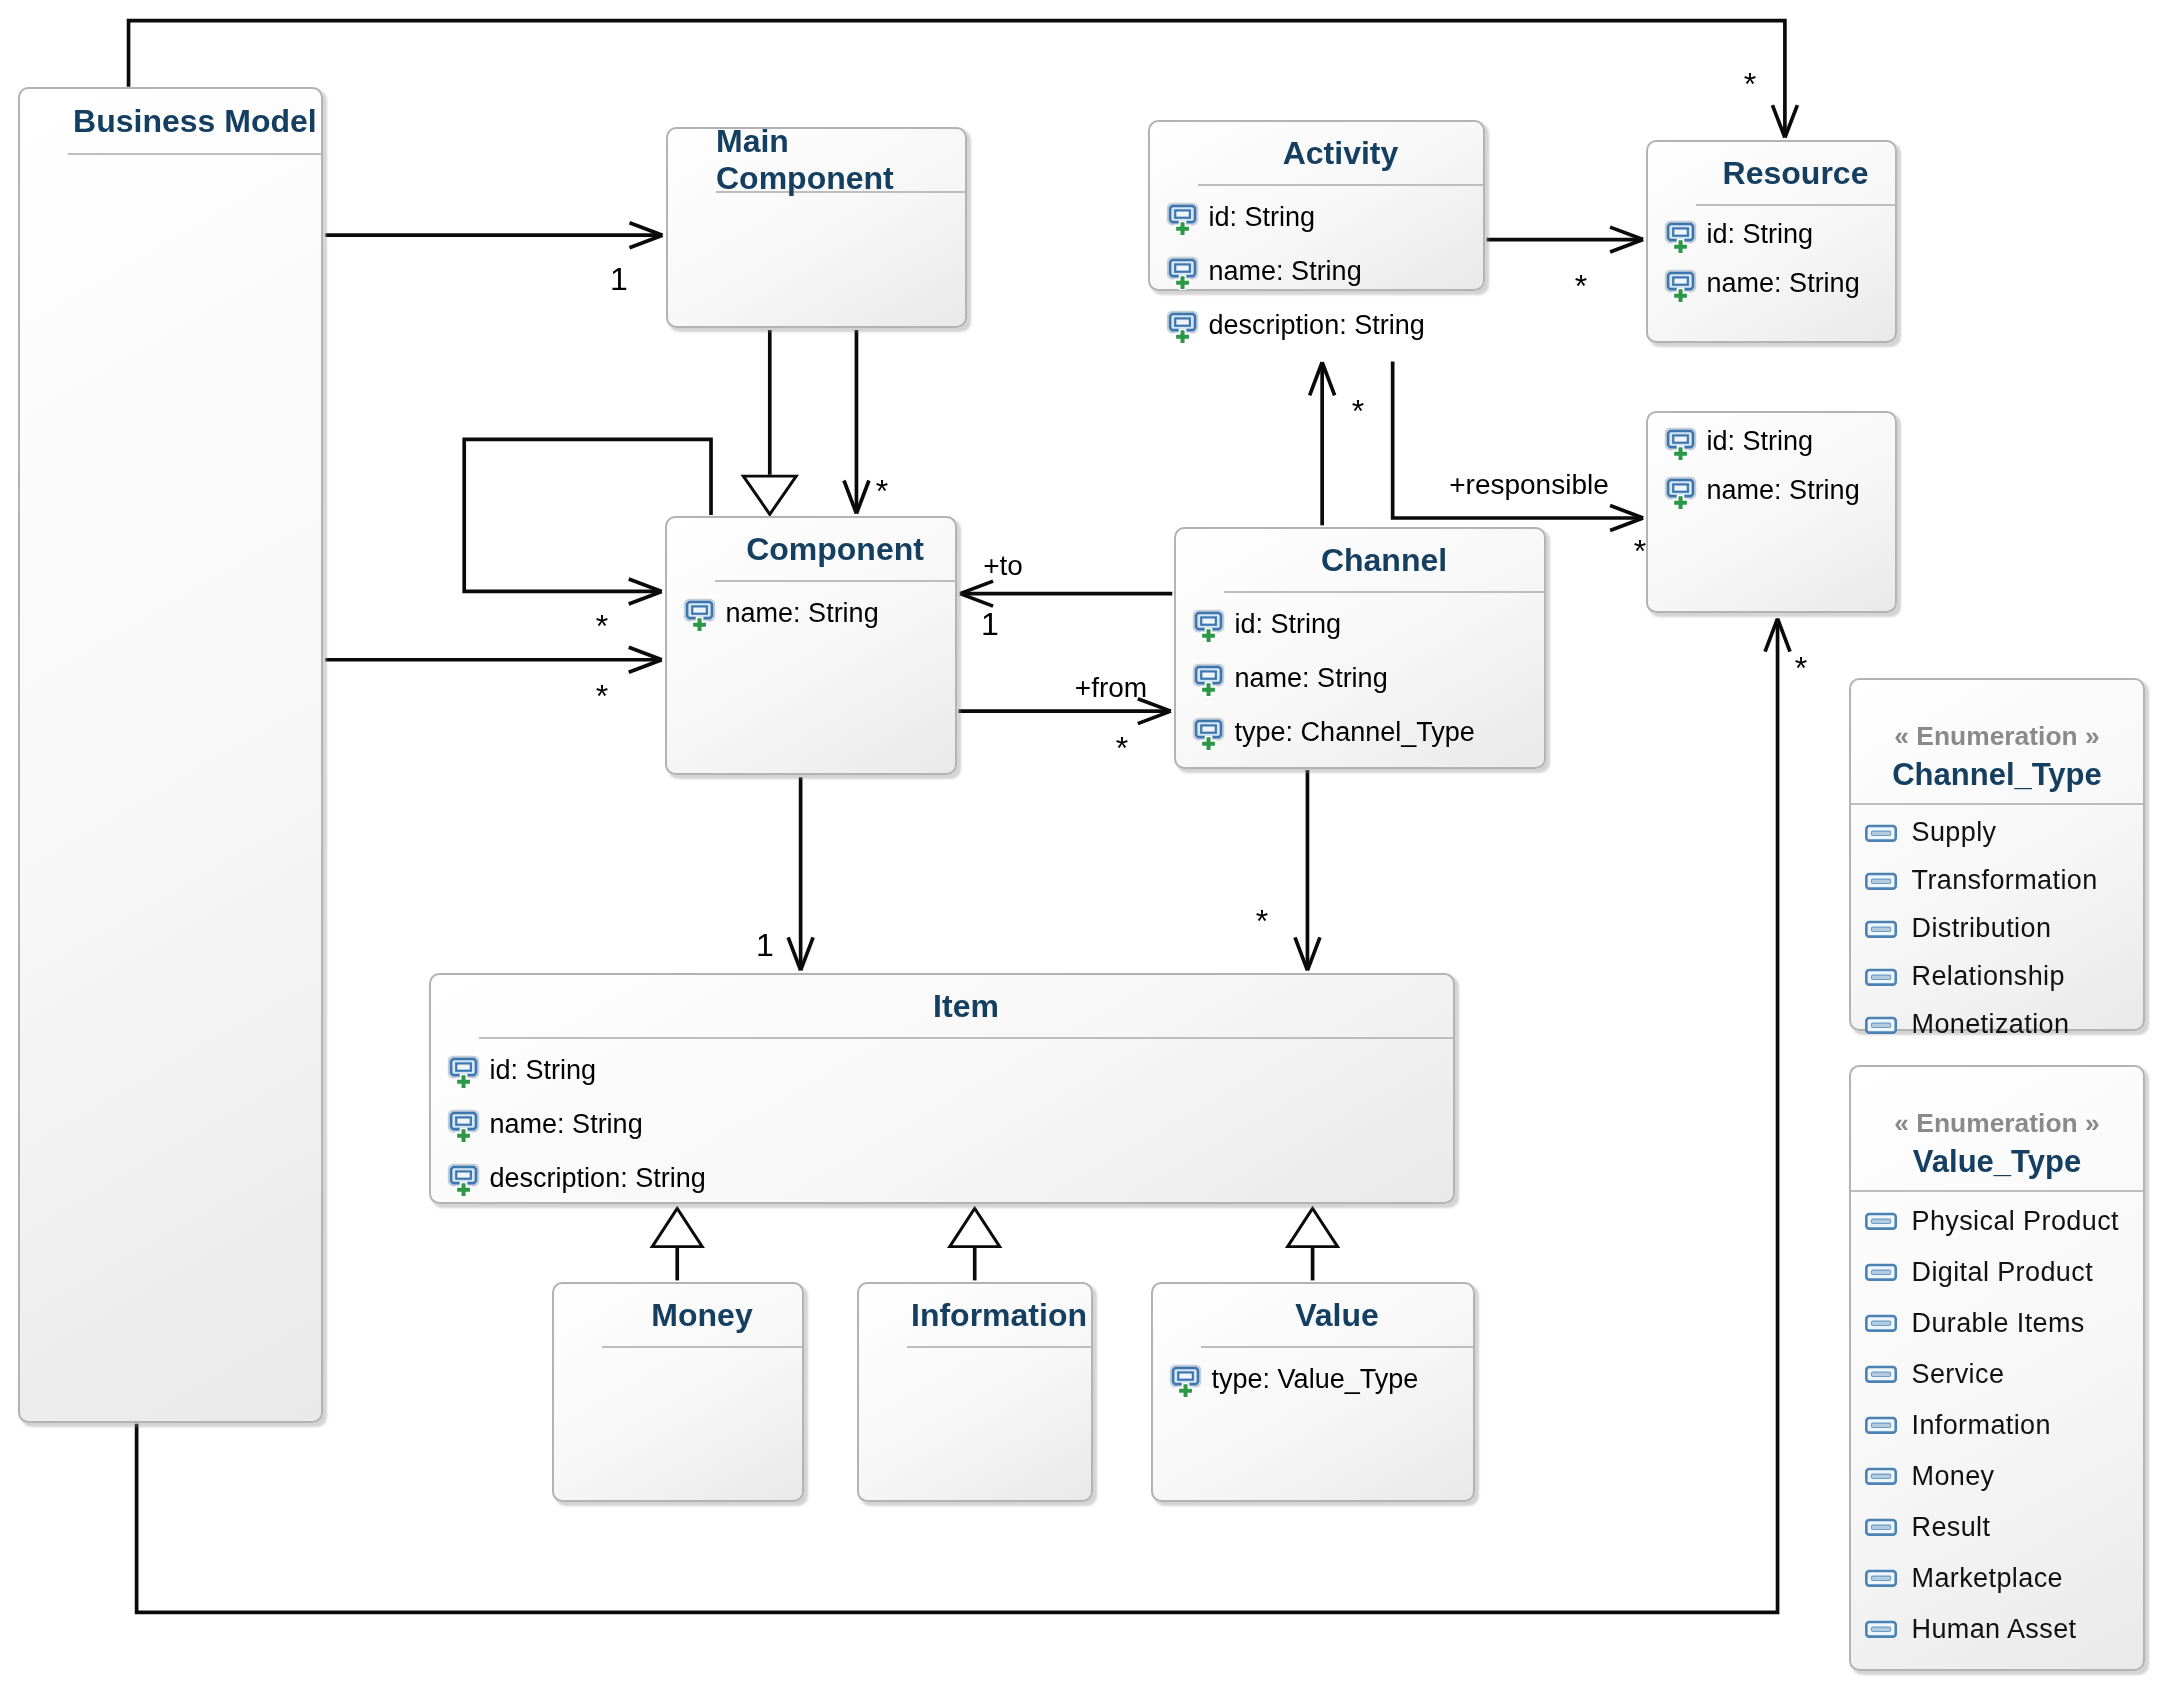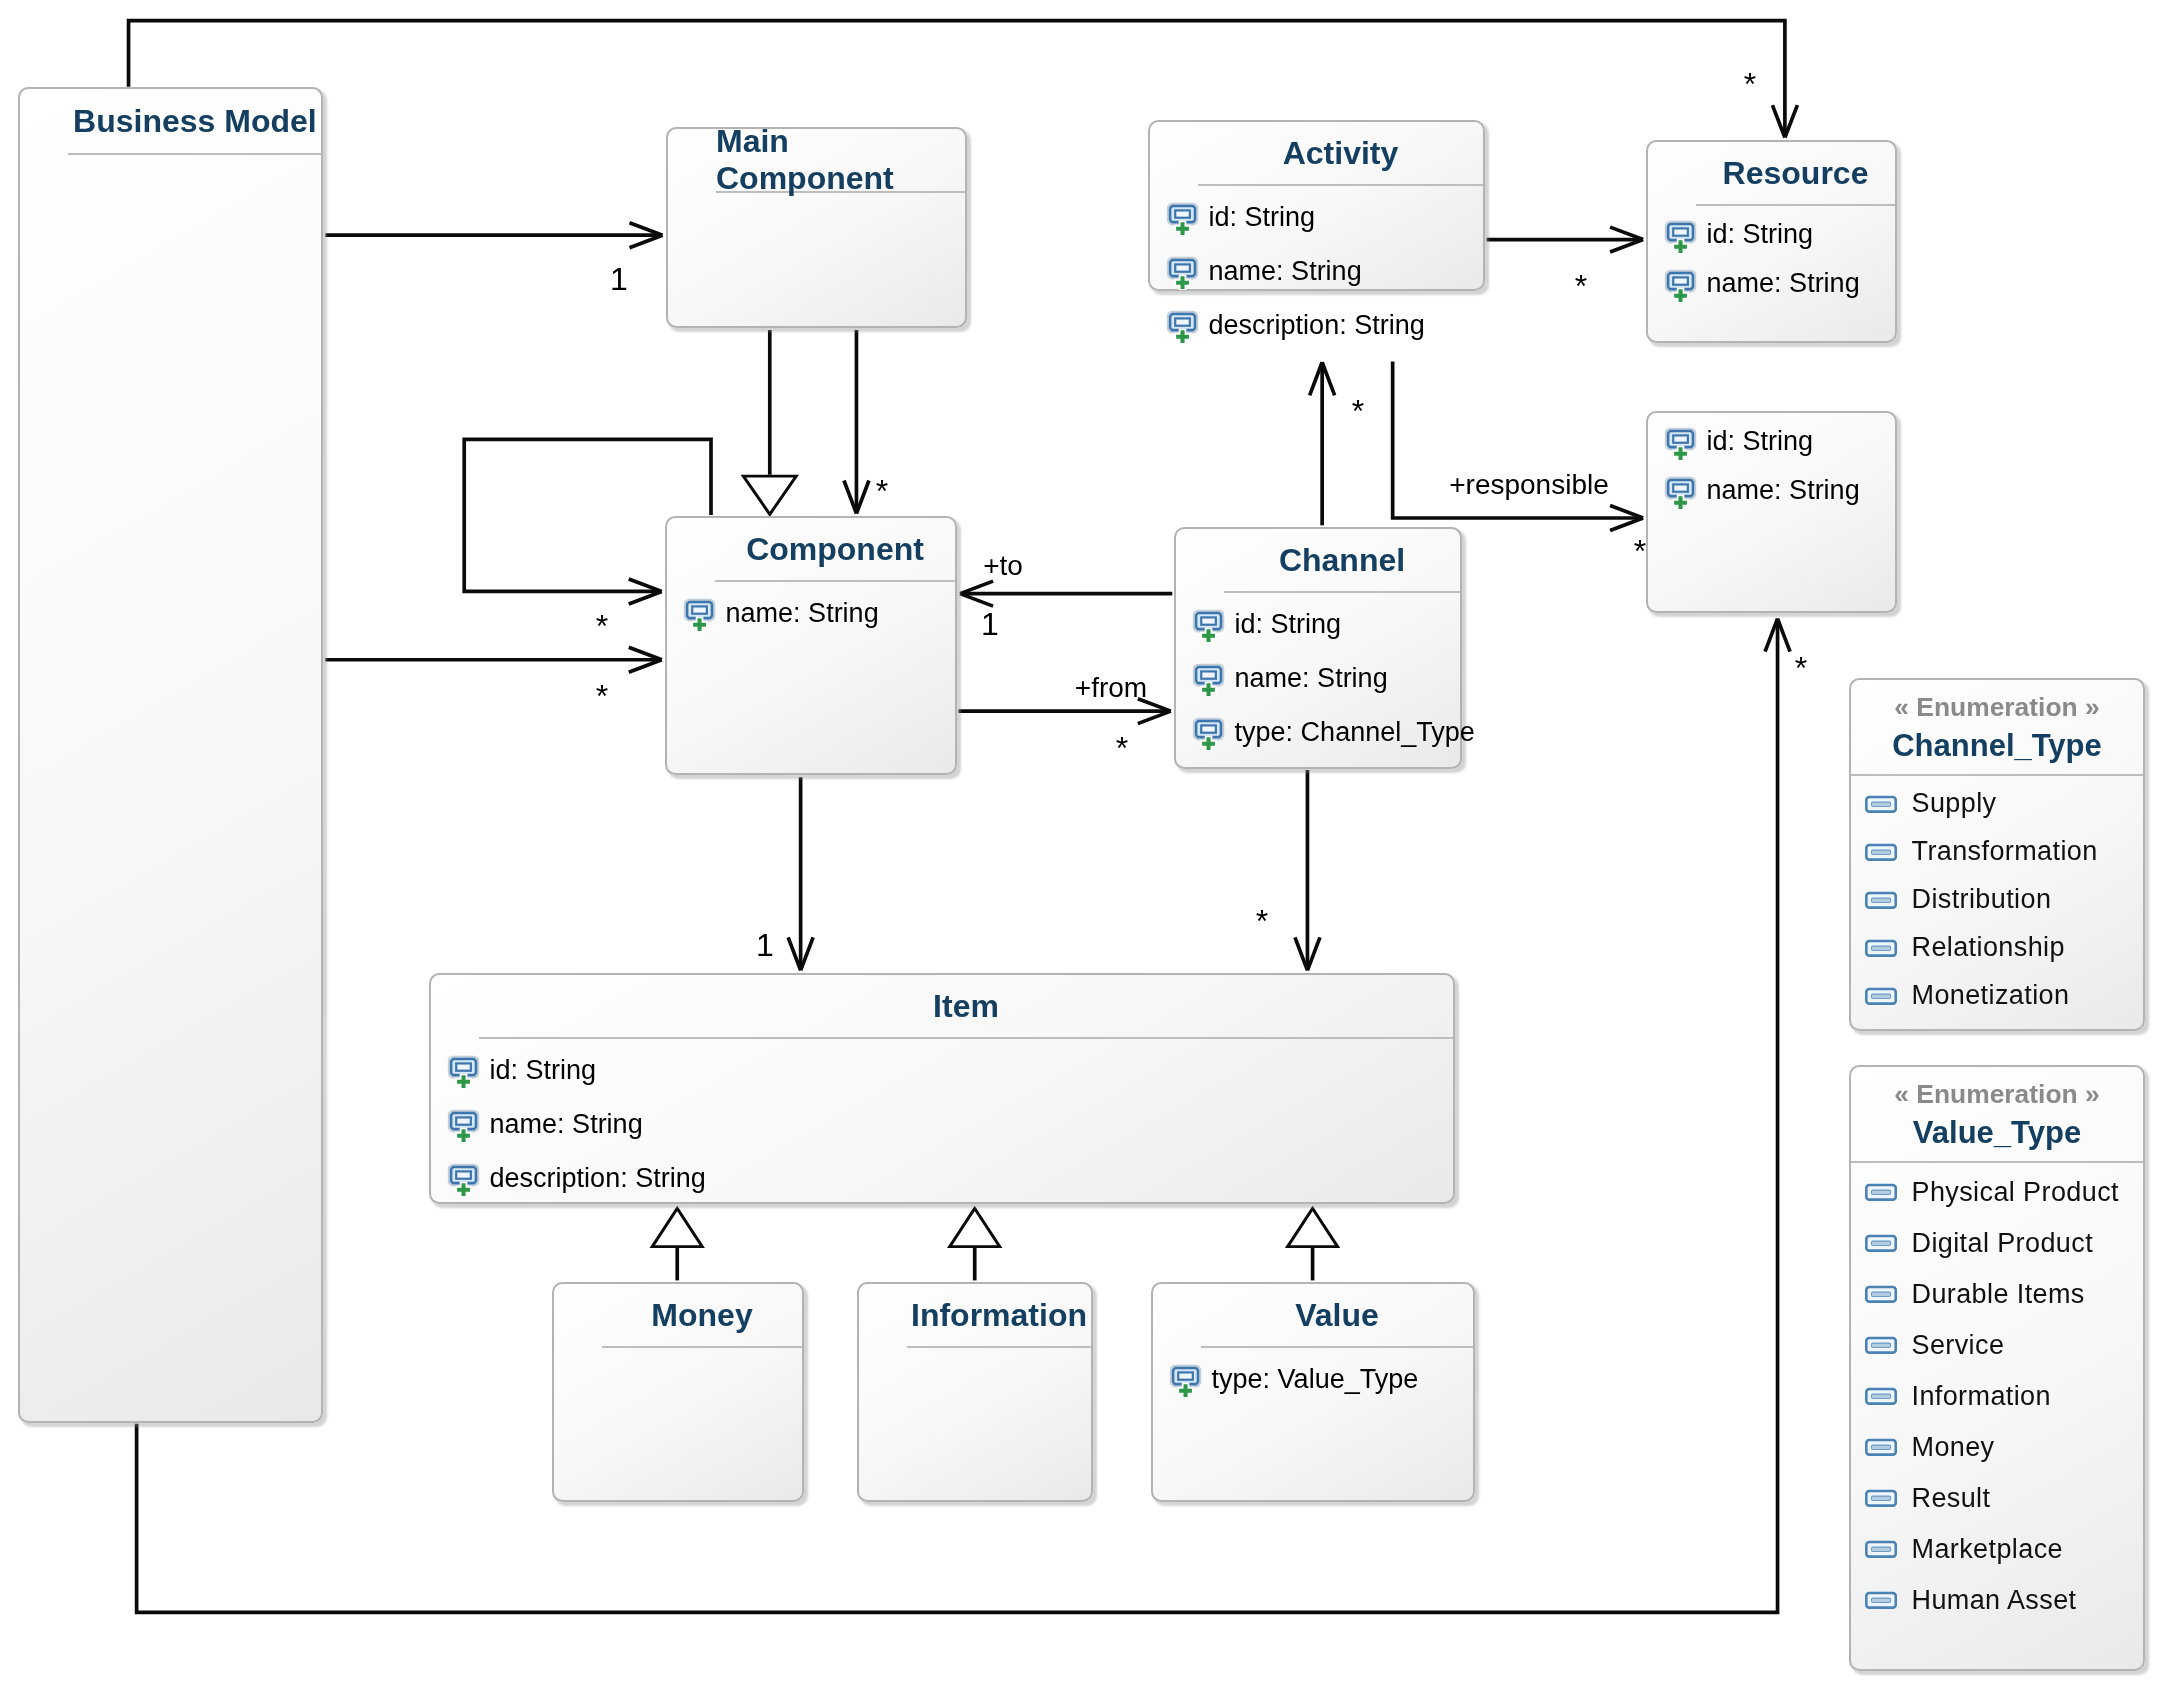--- a/index.html
+++ b/index.html
@@ -17,21 +17,21 @@
     display:flex; flex-direction:column;
   }
   .cls-title {
     flex:0 0 auto; height:62px; display:flex; align-items:center; justify-content:center;
     font-weight:bold; font-size:32px; color:#153f61;
     border-bottom:2.2px solid #bdbdbd;
     margin-left:48px;
   }
   .cls-head {
     flex:0 0 auto; display:flex; flex-direction:column; align-items:center; justify-content:center;
-    border-bottom:2.2px solid #bdbdbd; padding:10.3px 0 7.3px 0;
+    border-bottom:2.2px solid #bdbdbd; padding:10.3px 0 7.3px 0;margin-top:29px;
   }
   .cls-stereo { font-size:26.4px; font-weight:bold; color:#8a8a8a; line-height:1.35; }
   .enum-title { font-size:31px; font-weight:bold; color:#153f61; line-height:1.3; }
   .cls-body { flex:1 1 auto; padding-top:4.4px; }
 
   .attr-row { display:flex; align-items:center; padding-left:14.7px; height:54px; }
   .attr-row .icon { flex:0 0 auto; width:38px; height:38px; margin-right:5.9px; }
   .attr-text { font-size:27px; color:#000; white-space:nowrap; }
 
   .lit-row { display:flex; align-items:center; padding-left:13.2px; height:48px; }
@@ -40,21 +40,21 @@
 
   
   #box-business-model { left:18.4px;  top:87px;  width:305px;  height:1336px; }
   #box-business-model .cls-title { height:64px; }
   #box-main-component { left:666px; top:127px;  width:301px;  height:201px; }
   #box-activity       { left:1148px;top:120px;  width:337px;  height:171px; }
   #box-resource       { left:1646px;top:140px;  width:251px;  height:203px; }
   #box-resource .attr-row, #box-role .attr-row { height:49px; }
   #box-role           { left:1646px;top:411px;  width:251px;  height:202px; }
   #box-component      { left:665px; top:516px;  width:292px;  height:259px; }
-  #box-channel        { left:1174px;top:527px;  width:288px;  height:242px; }
+  #box-channel        { left:1174px;top:527px;  width:372px;  height:242px; }
   #box-item           { left:429px; top:973px; width:1026px; height:231px; }
   #box-money          { left:552px; top:1282px; width:252px;  height:220px; }
   #box-information    { left:857px;top:1282px; width:236px;  height:220px; }
   #box-value          { left:1151px;top:1282px; width:324px;  height:220px; }
   #box-channel-type   { left:1849px;top:678px;  width:296px;  height:353px; }
   #box-value-type     { left:1849px;top:1065px; width:296px;  height:606px; }
   #box-value-type .lit-row { height:51px; }
 
   .edge-label {
     position:absolute; transform:translate(-50%,-50%);

